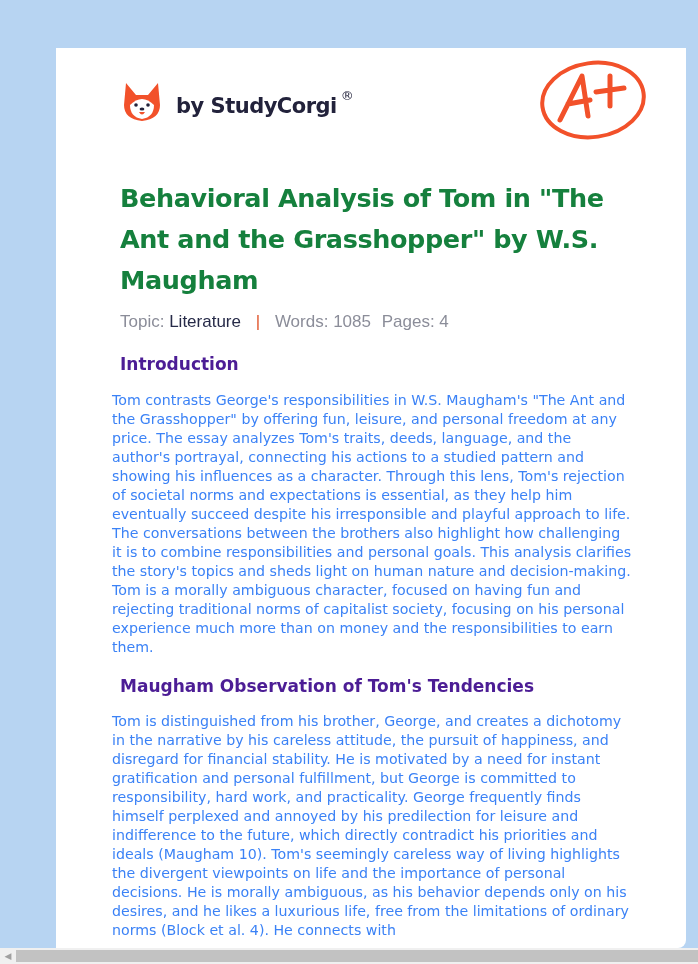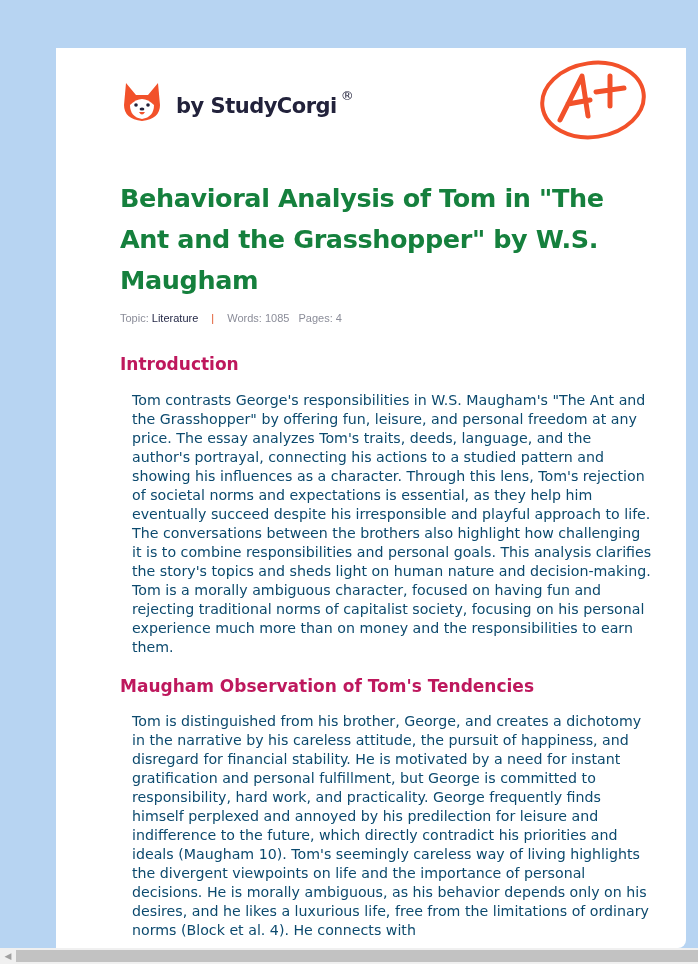--- a/index.html
+++ b/index.html
@@ -16,28 +16,28 @@
   .logo-text {
     margin-left:14px; margin-top:10px;
     font-family:"DejaVu Sans", sans-serif; font-weight:bold; font-size:21px; color:#22223b; letter-spacing:-0.5px;
   }
   .reg { font-size:13px; font-weight:normal; vertical-align:top; position:relative; top:-6px; margin-left:4px; color:#22223b; }
   .grade { position:absolute; left:482px; top:10px; width:110px; height:82px; }
   .title {
     position:absolute; left:64px; top:130px; width:520px; margin:0;
     font-family:"DejaVu Sans", sans-serif; font-weight:bold; font-size:25.5px; line-height:41px; color:#15803d; letter-spacing:-0.4px;
   }
-  .meta { position:absolute; left:64px; top:264px; font-size:11px; color:#8b8d99; font-family:"Liberation Sans", sans-serif; }
+  .meta { position:absolute; left:64px; top:264px; font-size:17px; color:#8b8d99; font-family:"Liberation Sans", sans-serif; }
   .meta .val { color:#262a48; }
   .meta .sep { color:#e0552b; margin:0 10px; }
   .meta .gap { margin-left:6px; }
-  .h2 { position:absolute; left:64px; margin:0; font-weight:bold; color:#be185d; font-family:"DejaVu Sans", sans-serif; font-size:17px; }
+  .h2 { position:absolute; left:64px; margin:0; font-weight:bold; color:#4c1d95; font-family:"DejaVu Sans", sans-serif; font-size:17px; }
   .para {
-    position:absolute; left:76px; width:520px; margin:0;
-    font-family:"DejaVu Sans", sans-serif; font-size:14.2px; line-height:19px; color:#0c4a6e;
+    position:absolute; left:56px; width:520px; margin:0;
+    font-family:"DejaVu Sans", sans-serif; font-size:14.2px; line-height:19px; color:#3b82f6;
   }
   .scrollbar { position:absolute; left:0; top:948px; width:698px; height:16px; background:#f0f0f0; }
   .scroll-arrow { position:absolute; left:2px; top:2px; width:12px; height:12px; color:#a0a0a0; font-size:9px; line-height:12px; text-align:center; }
   .scroll-thumb { position:absolute; left:16px; top:2px; width:682px; height:12px; background:#c2c2c2; }
 </style>
 </head>
 <body>
 
 <div class="page">
   <div class="logo">

